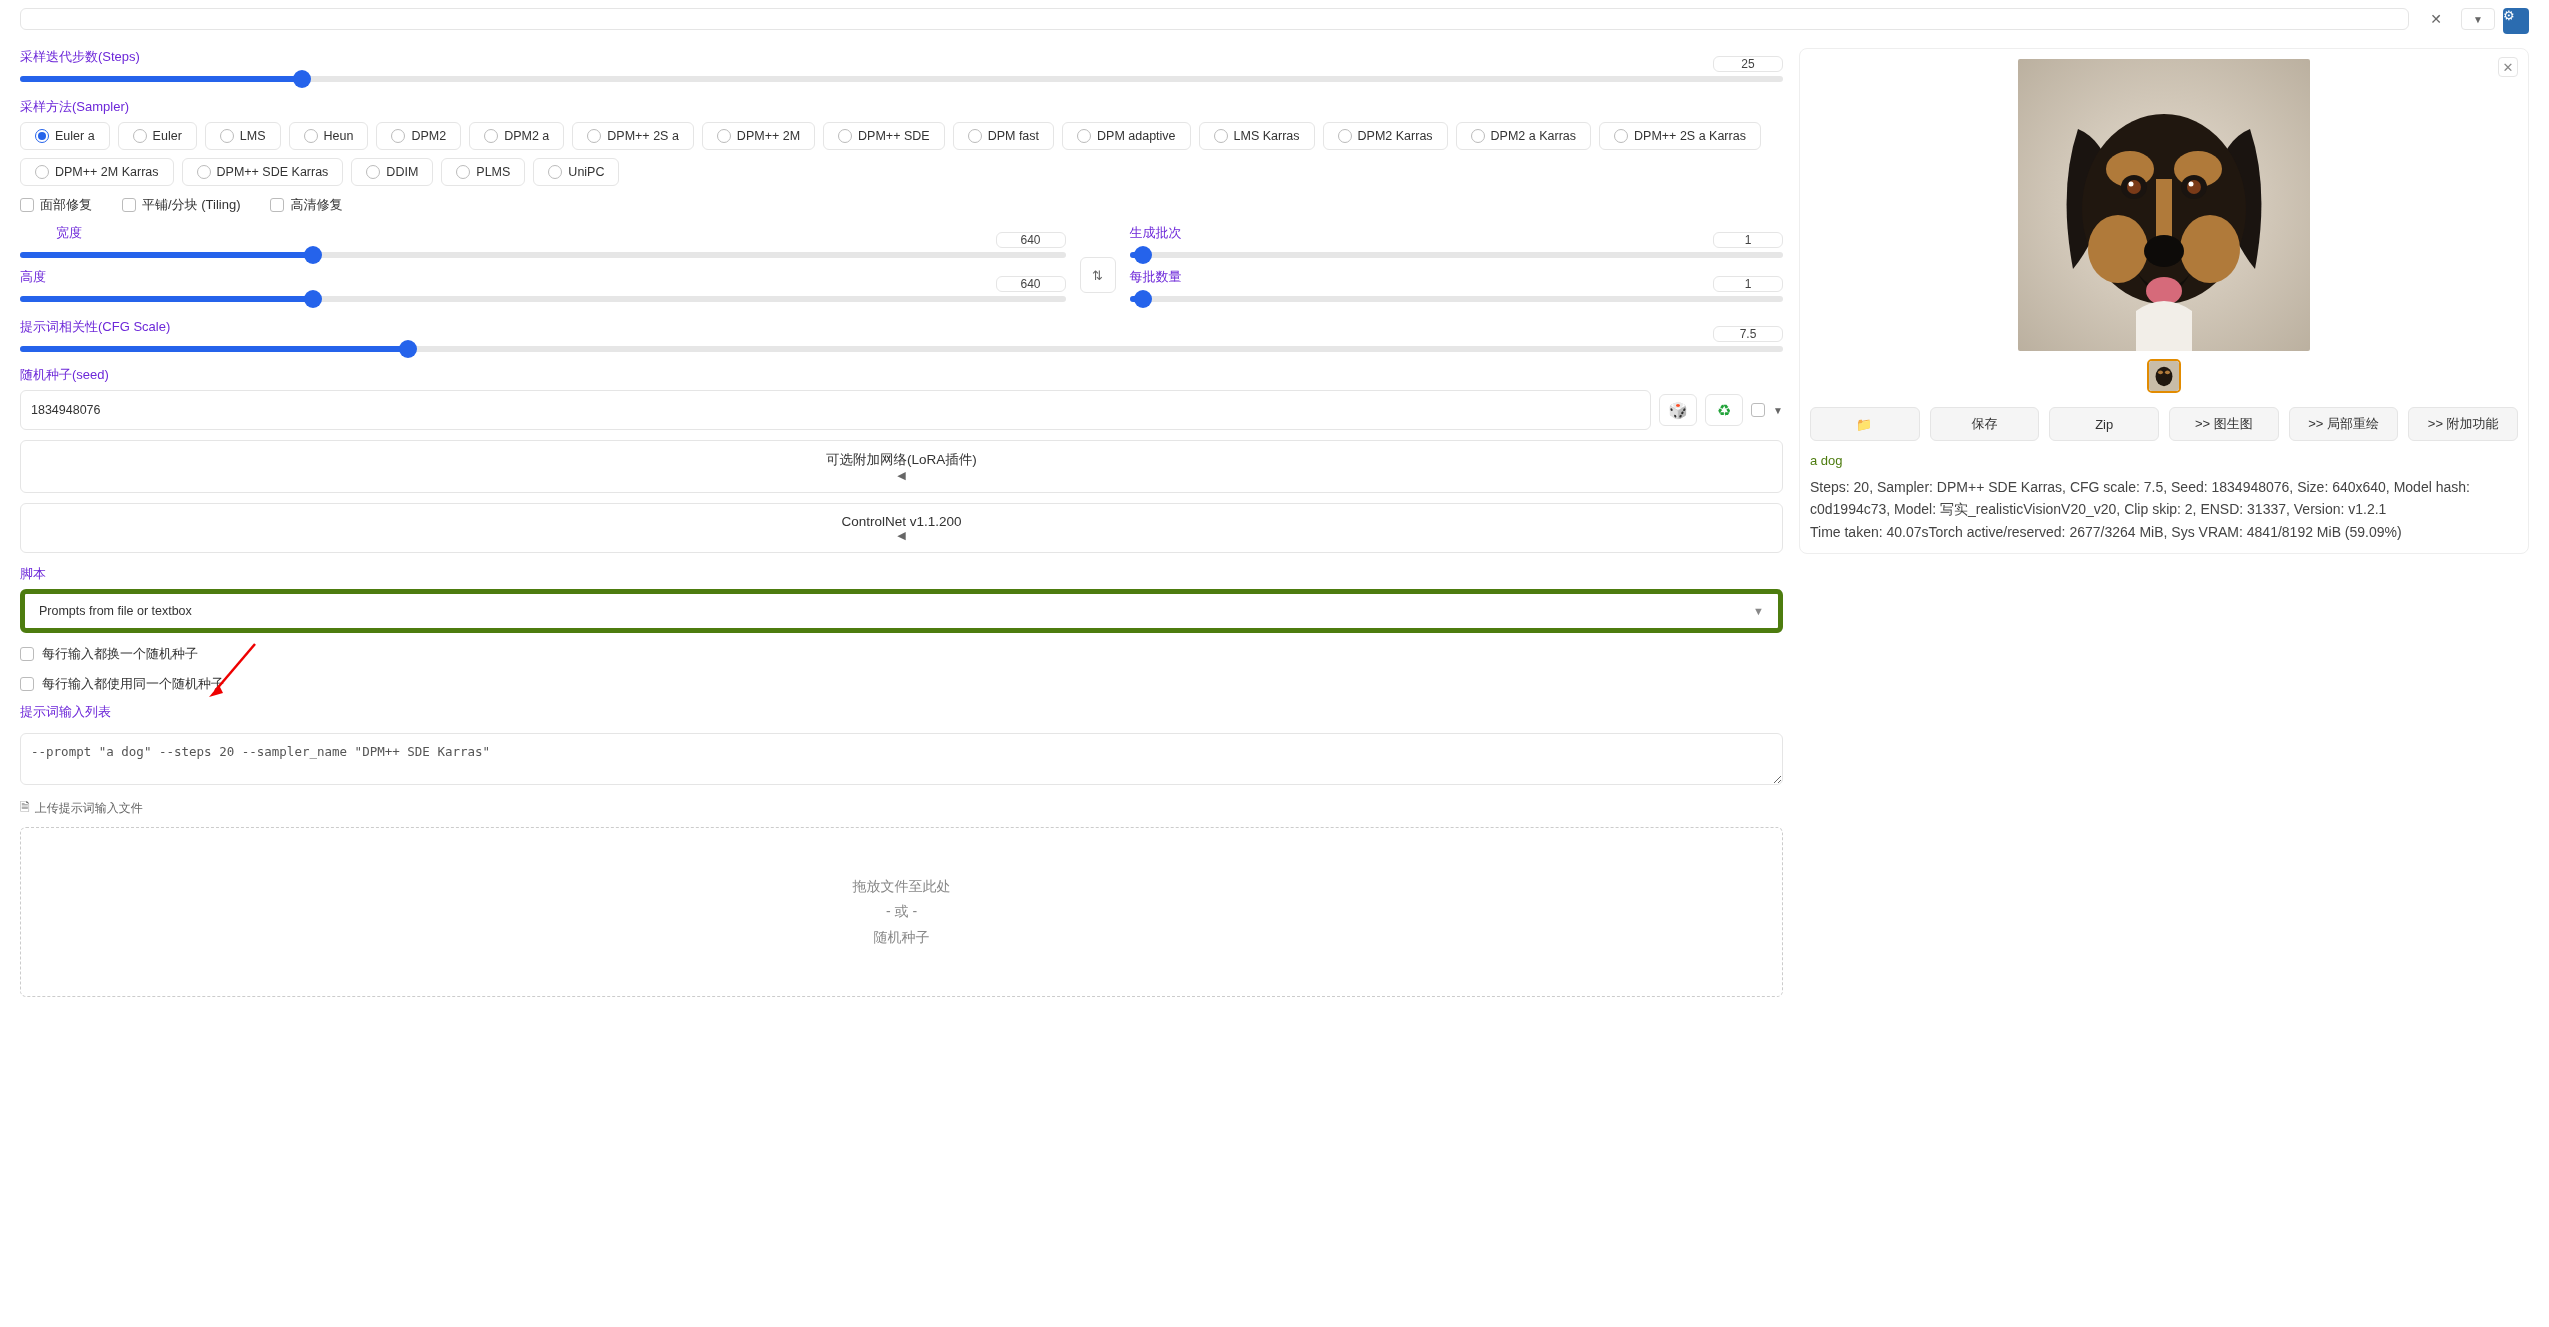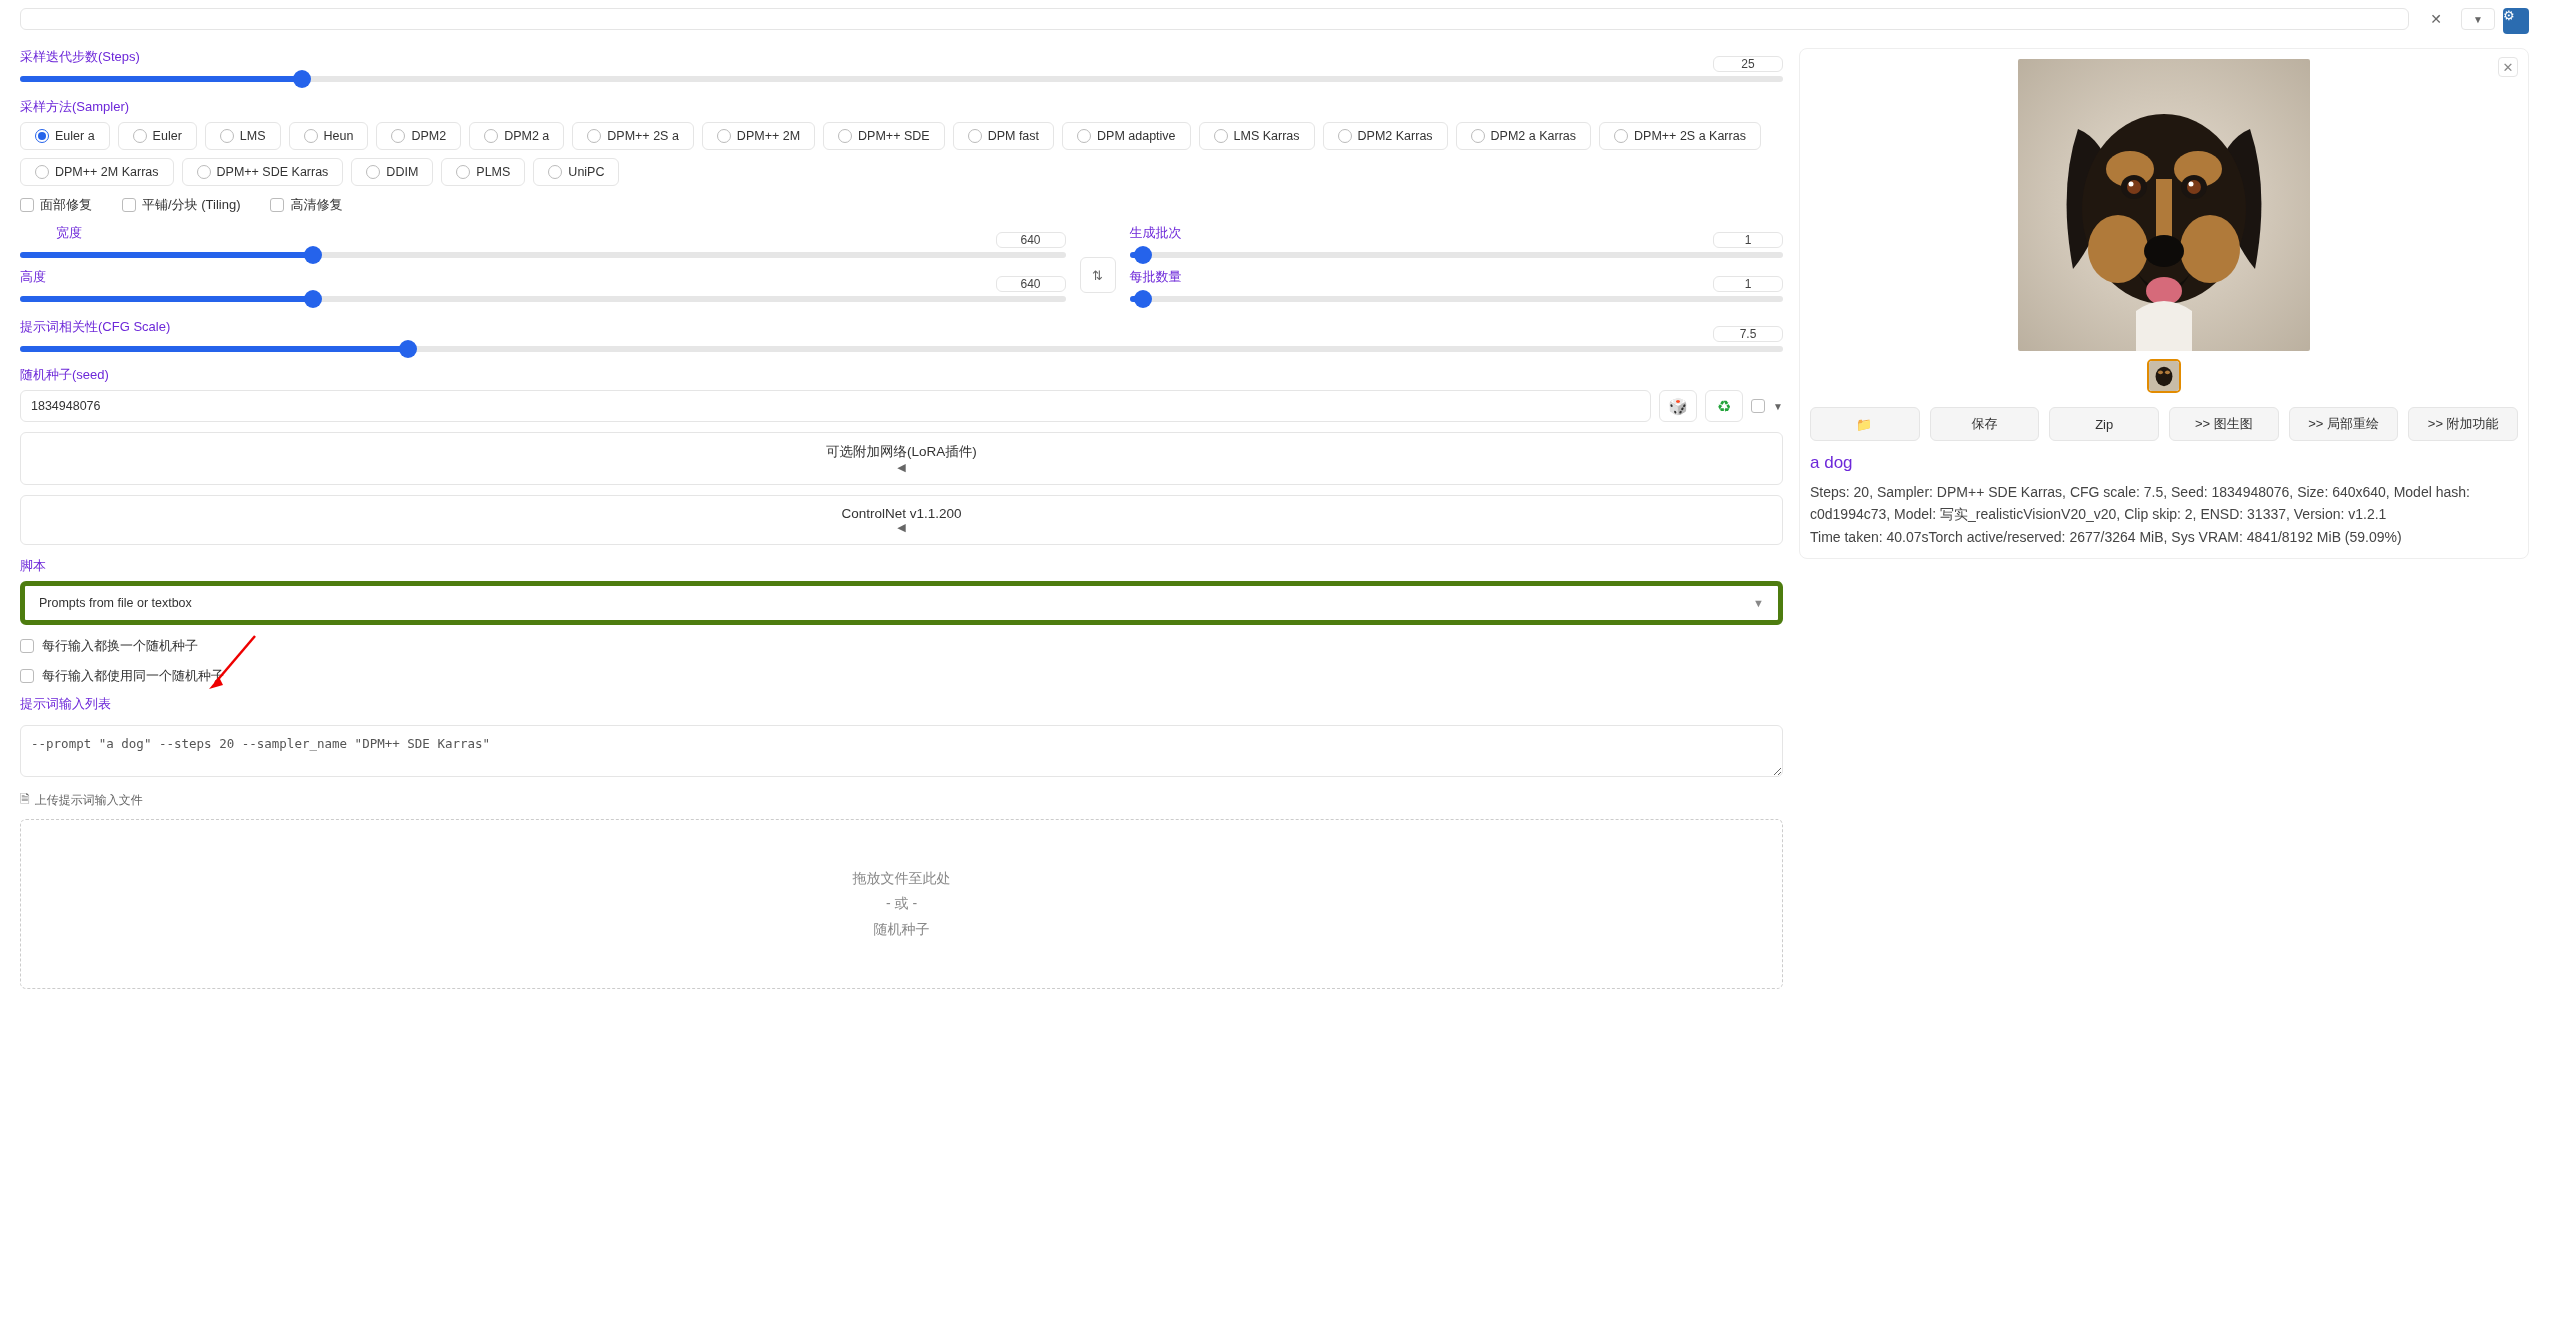--- a/index.html
+++ b/index.html
@@ -66,21 +66,21 @@
 .dim-right { flex: 0.75; }
 .dim-swap {
   width: 36px; height: 36px; border: 1px solid #e5e5e5; border-radius: 6px;
   display: flex; align-items: center; justify-content: center; align-self: center; color: #666;
   margin-top: 14px;
 }
 .dim-block { margin-bottom: 10px; }
 
 .seed-row { display: flex; gap: 8px; align-items: center; }
 .seed-input {
-  flex: 1; height: 32px; border: 1px solid #e5e5e5; border-radius: 6px;
+  flex: 1; height: 40px; border: 1px solid #e5e5e5; border-radius: 6px;
   padding: 0 10px; font-size: 12.5px; color: #333;
 }
 .icon-btn {
   width: 38px; height: 32px; border: 1px solid #e5e5e5; border-radius: 6px;
   display: flex; align-items: center; justify-content: center; font-size: 16px; background: #fff;
 }
 .icon-btn.green { color: #22a33a; }
 .small-check { width: 14px; height: 14px; border: 1.5px solid #bbb; border-radius: 3px; }
 .small-caret { font-size: 10px; color: #666; }
 
@@ -126,21 +126,21 @@
 .output-img-wrap { display: flex; justify-content: center; margin-bottom: 8px; }
 .dog-svg { width: 292px; height: 292px; border-radius: 2px; display: block; }
 .thumb-row { display: flex; justify-content: center; margin-bottom: 14px; }
 .thumb-box { width: 34px; height: 34px; border: 2px solid #e28b00; border-radius: 5px; overflow: hidden; }
 .btn-row { display: flex; gap: 10px; margin-bottom: 12px; }
 .obtn {
   flex: 1; height: 34px; border: 1px solid #e5e5e5; border-radius: 6px; background: #f5f5f5;
   display: flex; align-items: center; justify-content: center; font-size: 13px; color: #333;
 }
 .meta-text { font-size: 14px; color: #444; line-height: 1.6; }
-.prompt-echo { font-size: 17px; color: #6d28d9; margin: 6px 0 8px; }
+.prompt-echo { font-size: 13px; color: #4d7c0f; margin: 6px 0 8px; }
 </style>
 </head>
 <body>
 
 <div class="top-bar">
   <div class="prompt-box"></div>
   <div class="top-right-group">
     <div class="tr-item tr-close">✕</div>
     <div class="tr-item tr-dd">▼</div>
     <div class="tr-gear">⚙</div>

